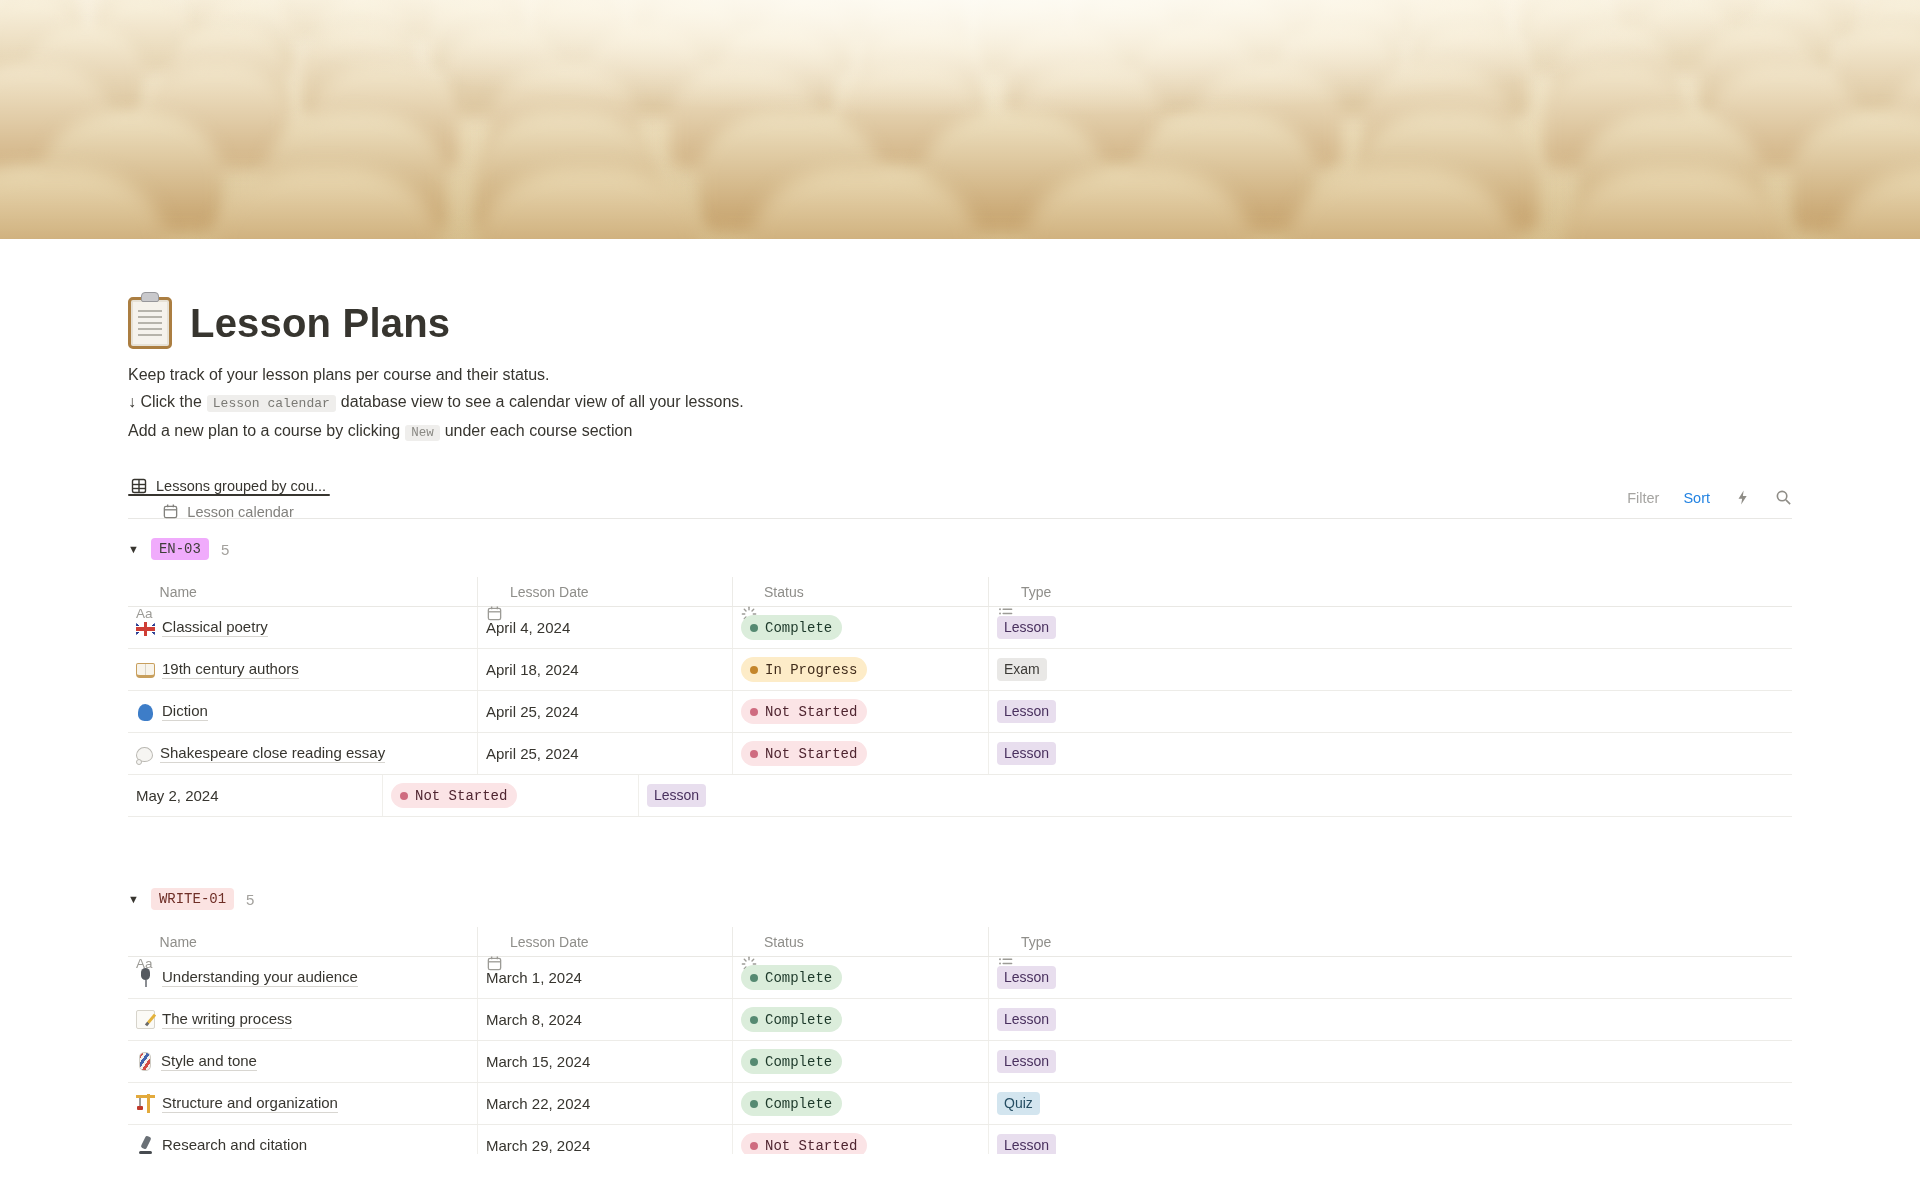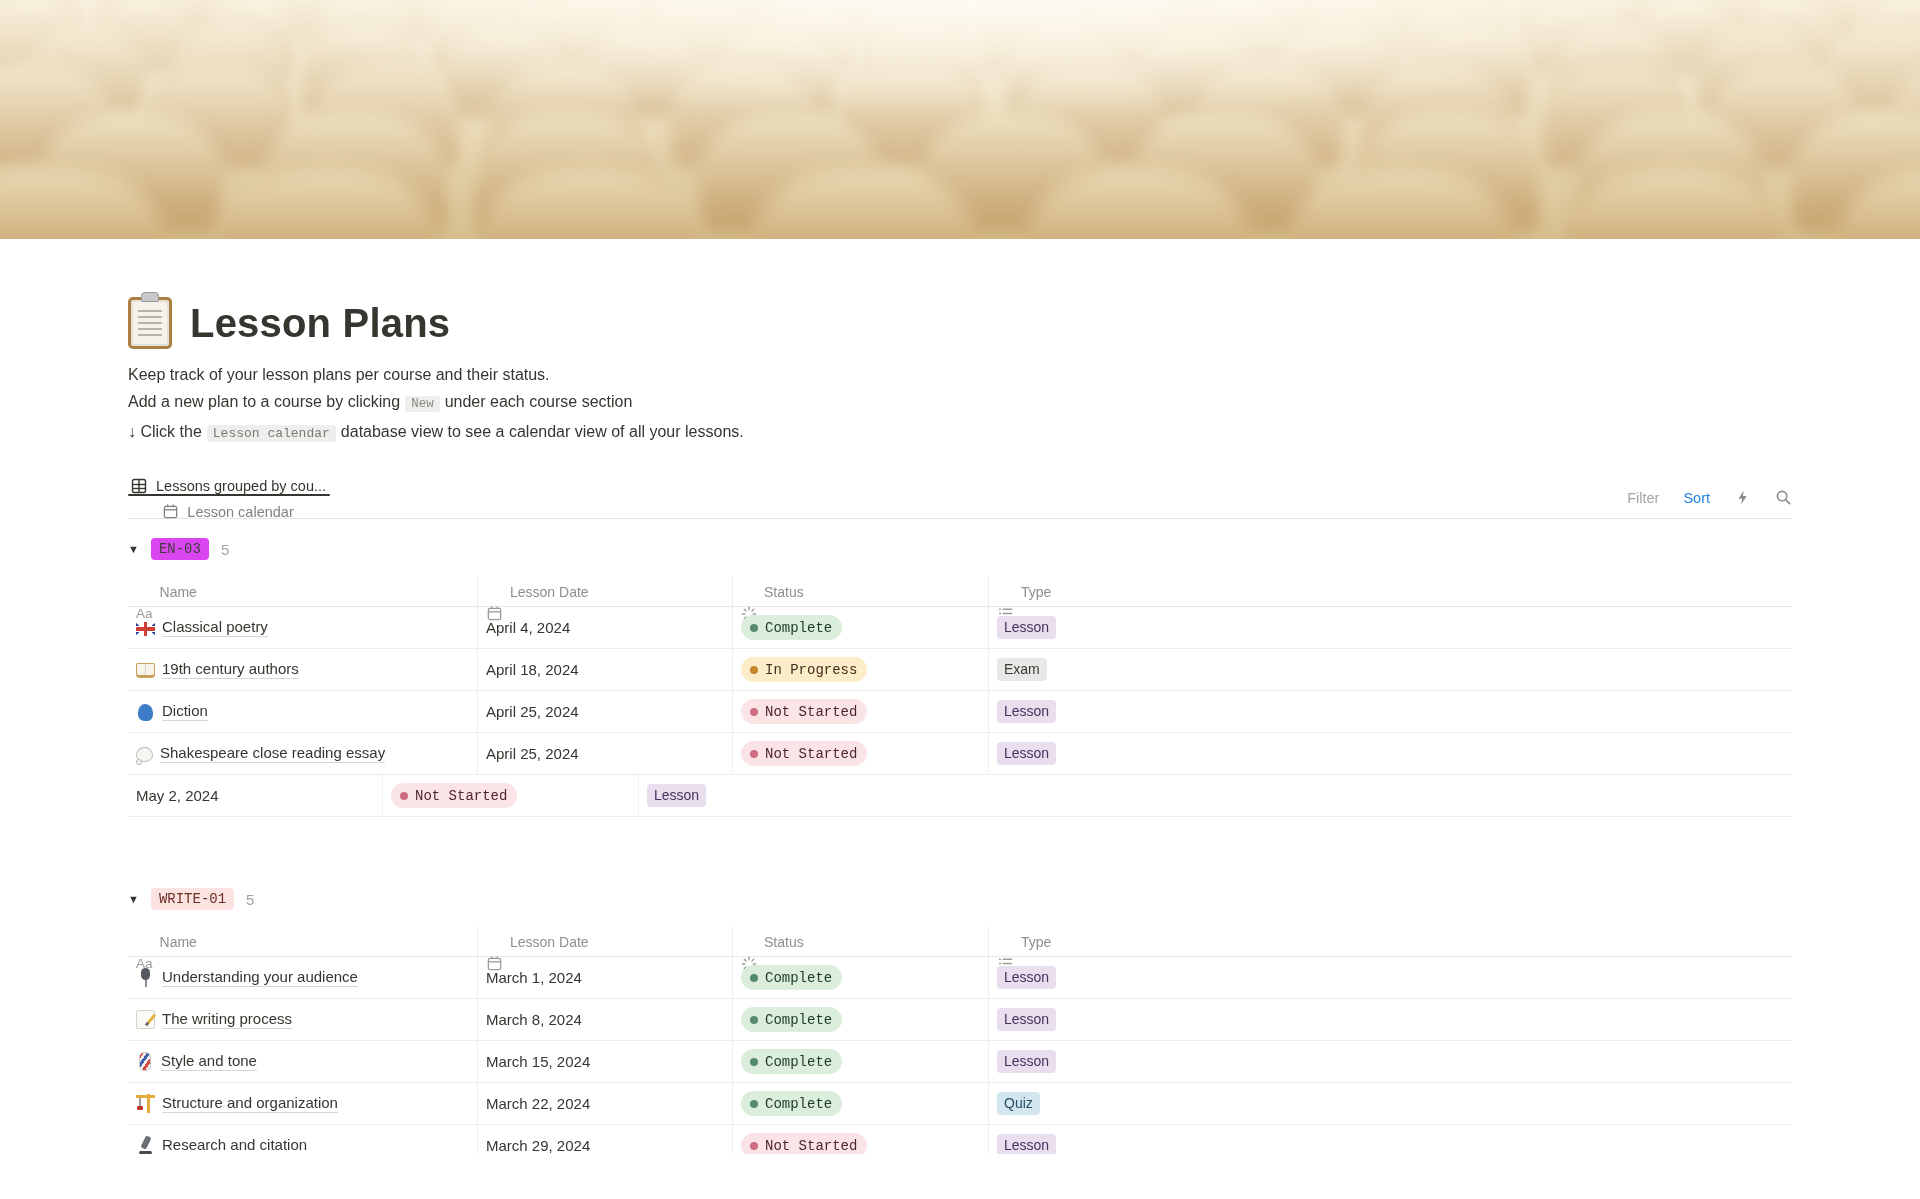--- a/index.html
+++ b/index.html
@@ -233,22 +233,22 @@
   <div class="title-row">
     <div class="clipboard">
       <div class="clip"></div>
         <div class="lines"></div>
     </div>
     <h1 class="page-title">Lesson Plans</h1>
   </div>
 
   <div class="desc">
     <div><span>Keep track of your lesson plans per course and their status.</span></div>
+    <div><span>↓ Click the</span><span class="chip">Lesson calendar</span><span>database view to see a calendar view of all your lessons.</span></div>
     <div><span>Add a new plan to a course by clicking</span><span class="chip small">New</span><span>under each course section</span></div>
-    <div><span>↓ Click the</span><span class="chip">Lesson calendar</span><span>database view to see a calendar view of all your lessons.</span></div>
   </div>
 
   <div class="tabbar">
     <div class="tabs" id="tabs">
         <div class="tab active">
           <span class="ticon">
             <svg width="18" height="18" viewBox="0 0 18 18" fill="none" stroke="currentColor" stroke-width="1.4">
               <rect x="2.5" y="2.5" width="13" height="13" rx="1.8"></rect>
               <line x1="2.5" y1="7.5" x2="15.5" y2="7.5"></line>
               <line x1="2.5" y1="11.5" x2="15.5" y2="11.5"></line>
@@ -283,21 +283,21 @@
             <line x1="11.5" y1="11.5" x2="16" y2="16"></line>
           </svg>
       </span>
     </div>
   </div>
 
   <div id="groups">
       <section class="group">
         <div class="group-header">
           <span class="toggle">▼</span>
-          <span class="tag" style="background: #d946ef; color: rgb(63, 61, 57);">EN-03</span>
+          <span class="tag" style="background: #f0abfc; color: rgb(63, 61, 57);">EN-03</span>
           <span class="count">5</span>
         </div>
         <div class="thead">
           <div class="th col-name">
             <span class="hicon">
               <span class="aa">Aa</span>
             </span>
             <span>Name</span>
           </div>
           <div class="th col-date">

